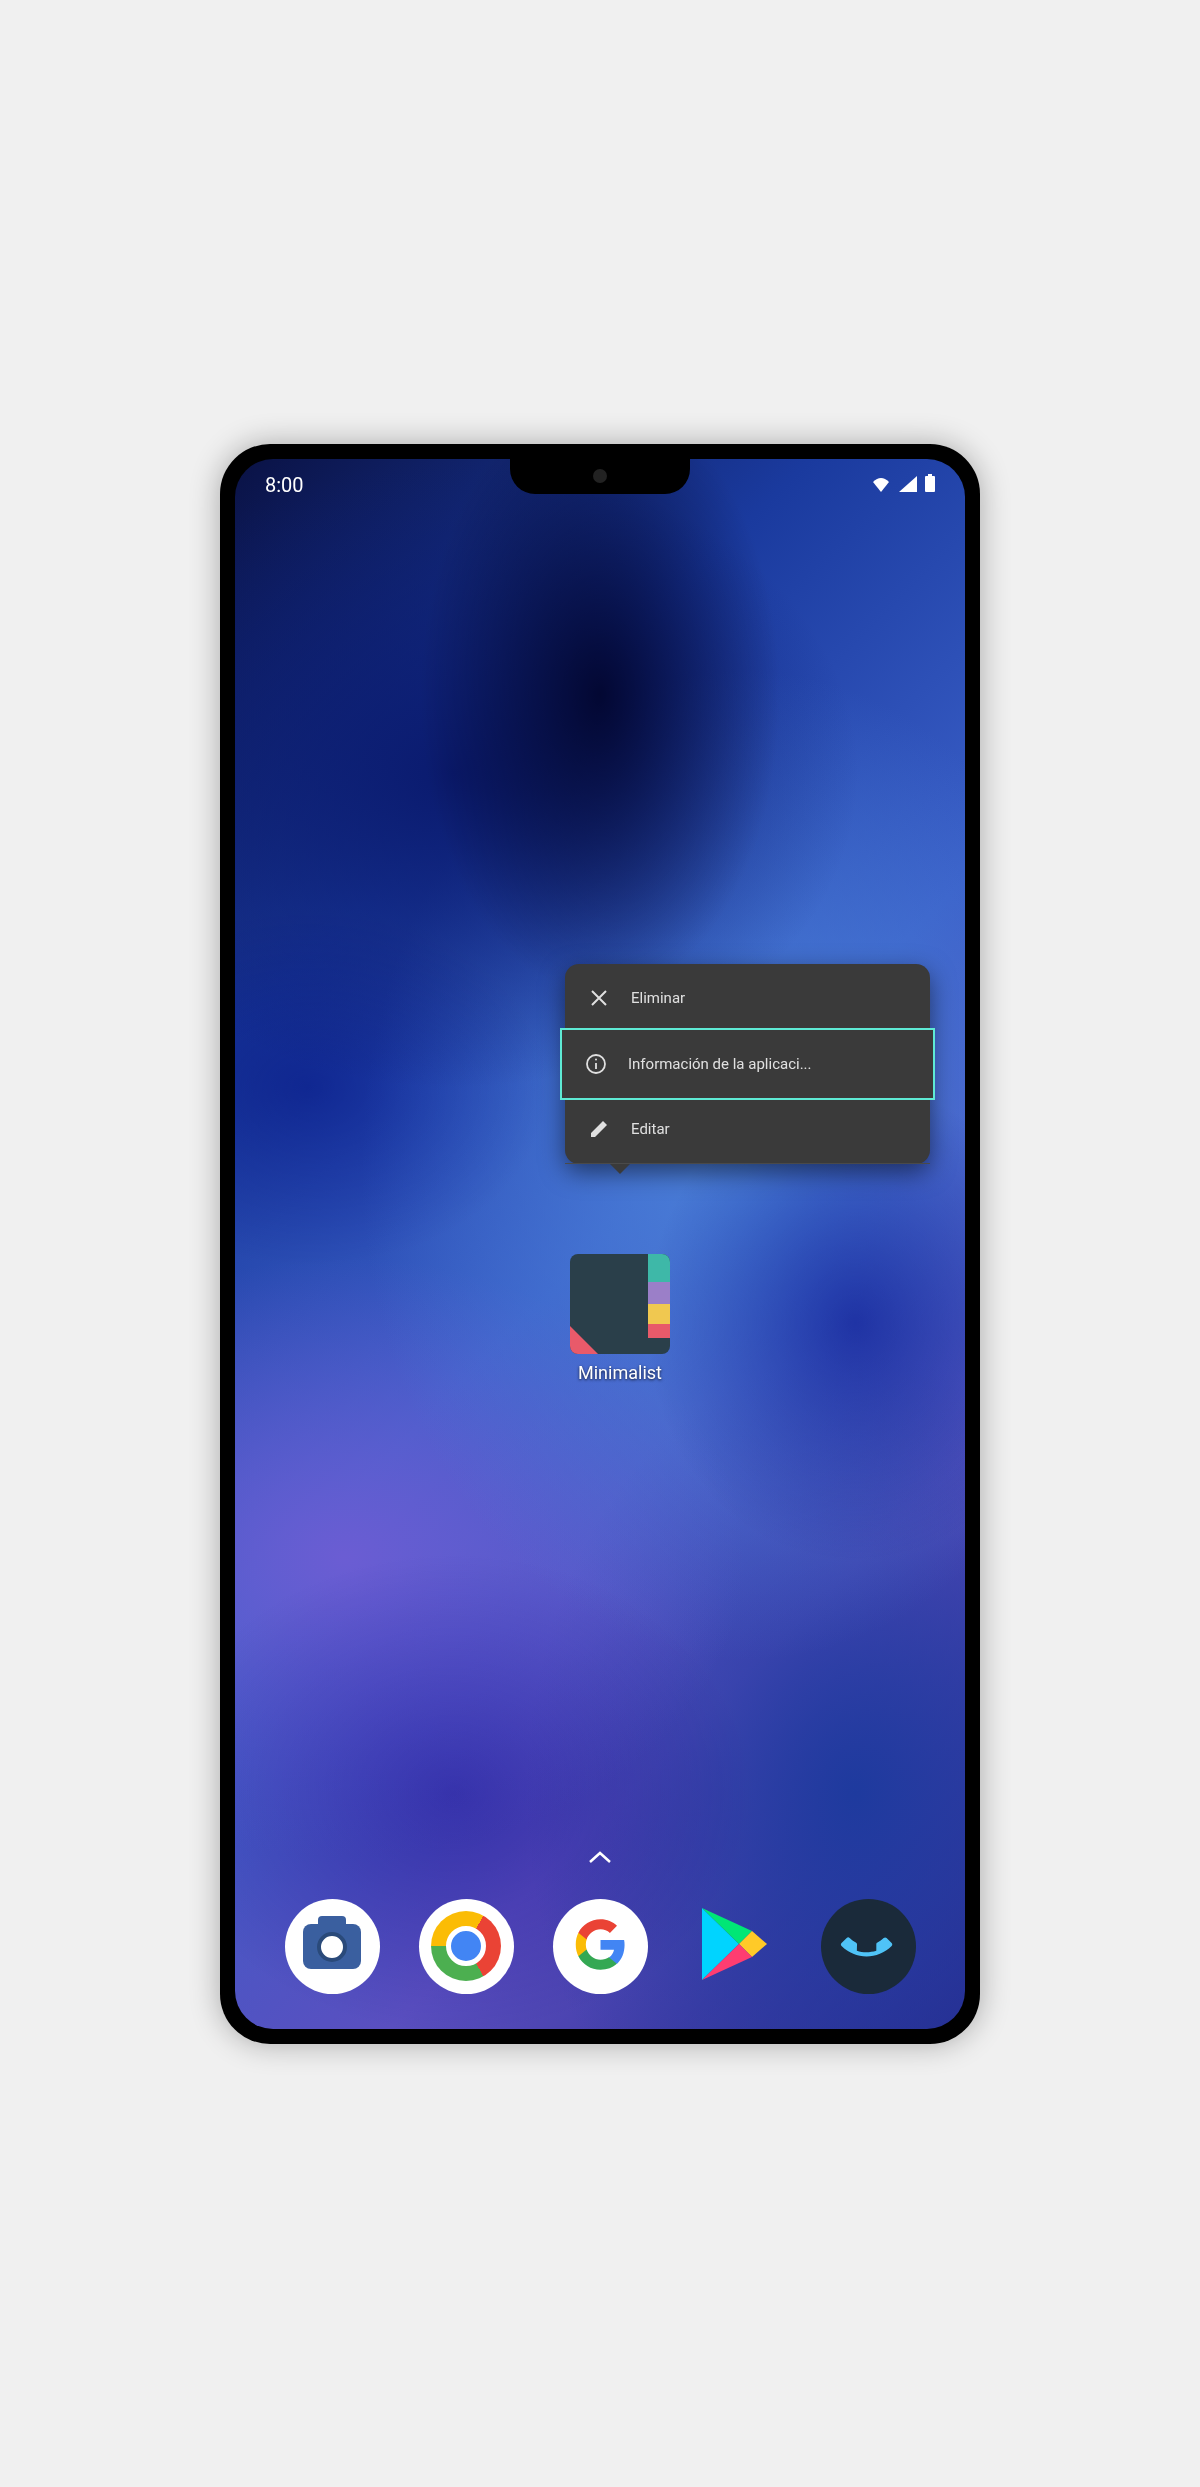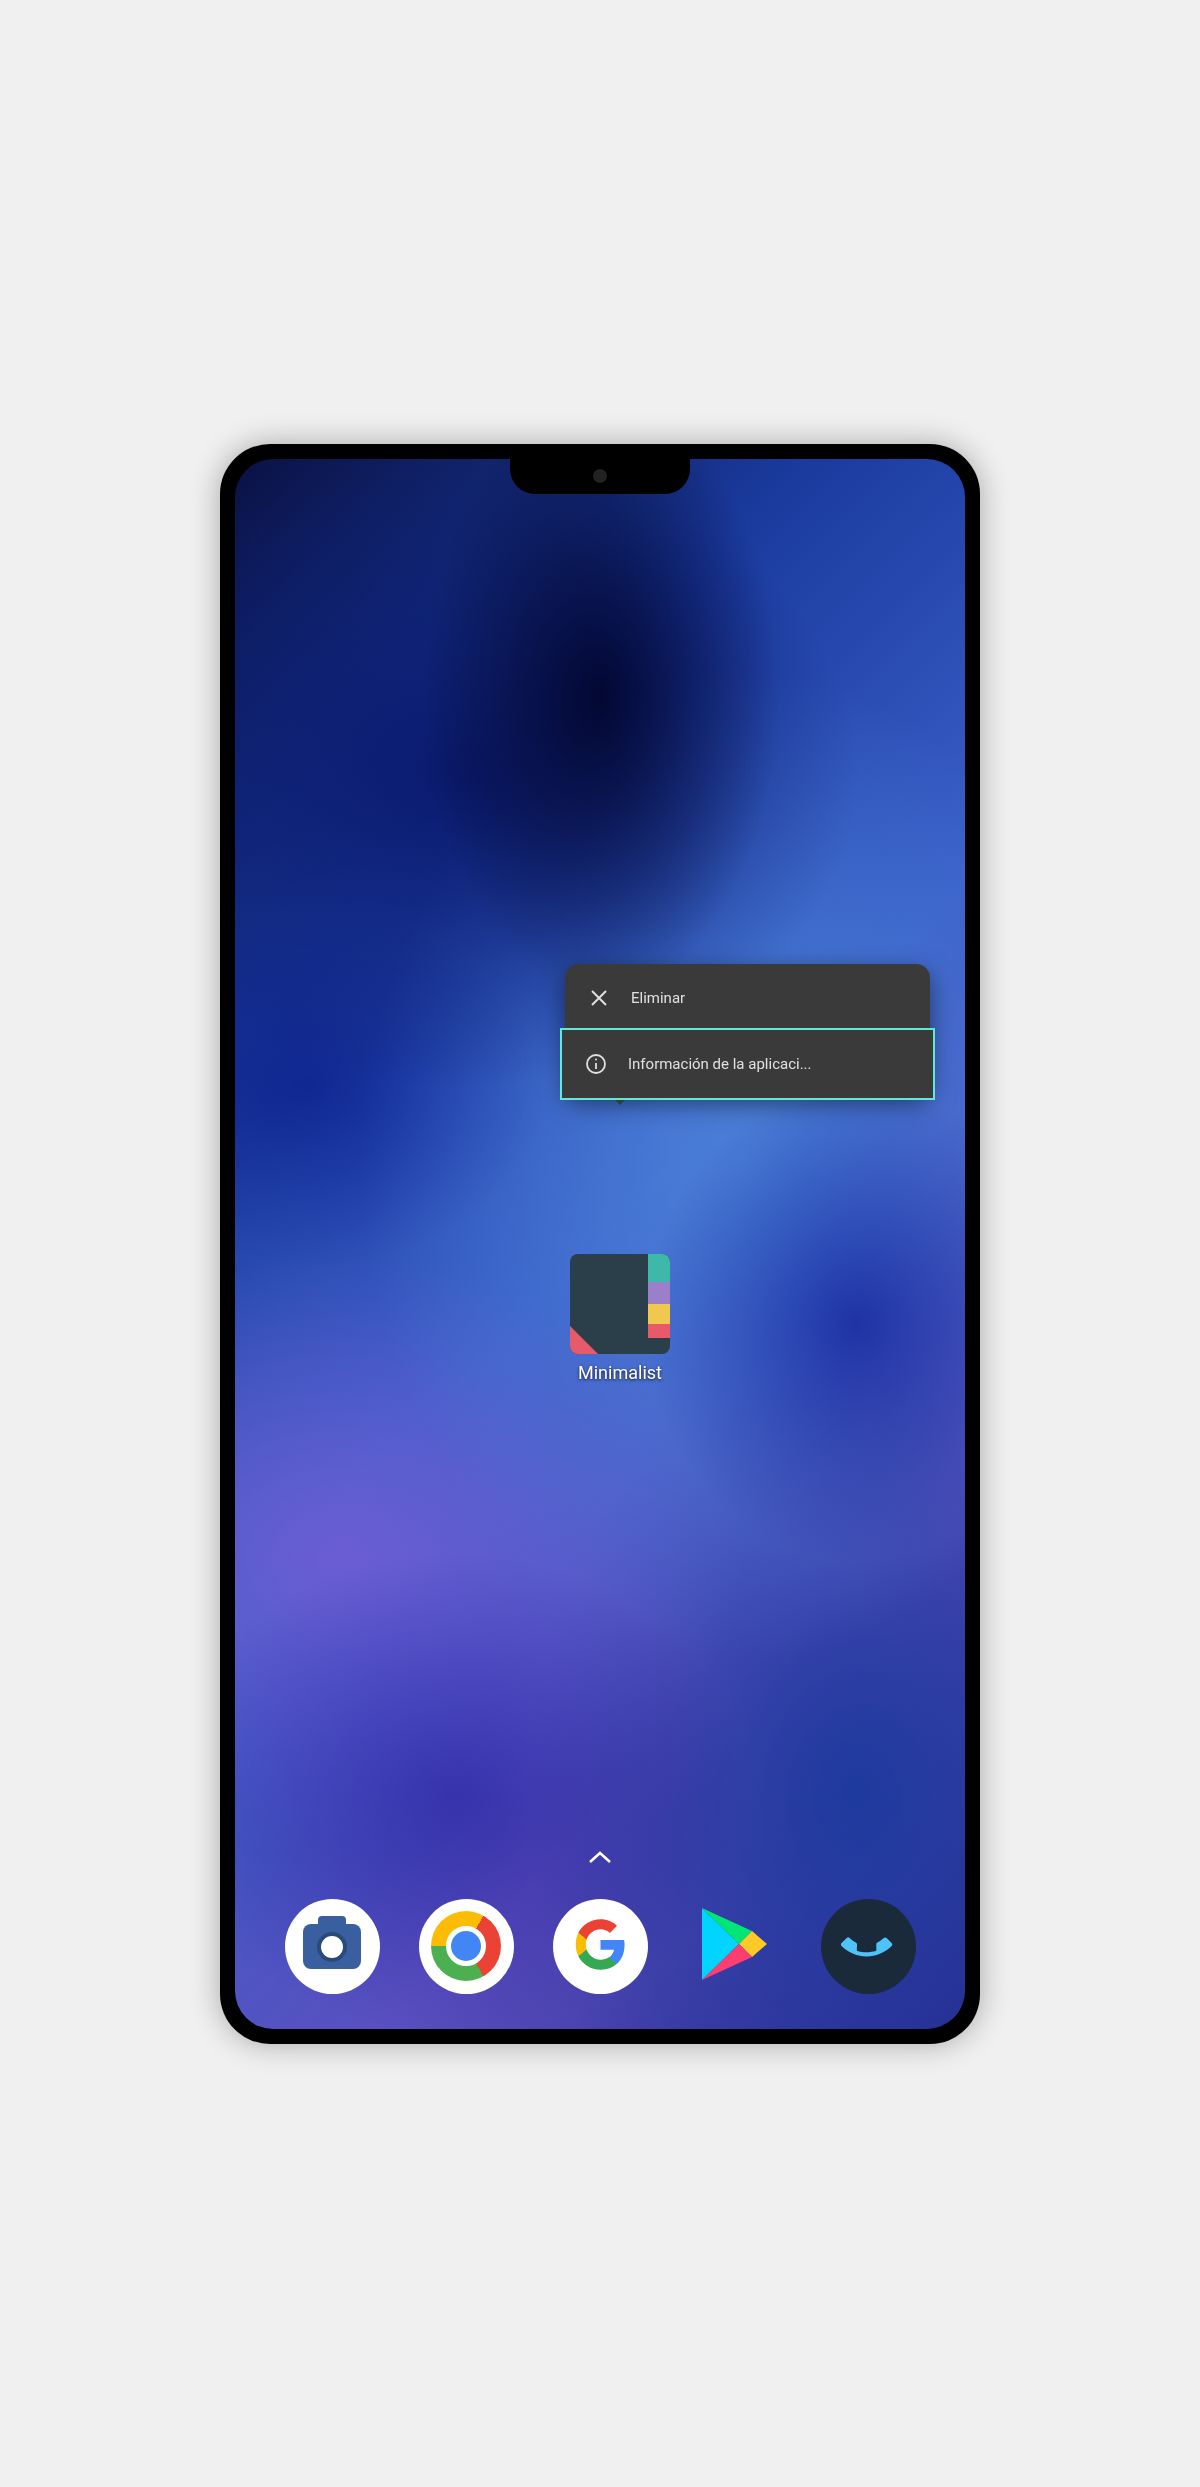--- a/index.html
+++ b/index.html
@@ -258,39 +258,68 @@
     }
   </style>
 </head>
 <body>
 
 <div class="phone-frame">
   <div class="screen">
     <div class="wallpaper-overlay"></div>
     <div class="notch"></div>
 
+    <div class="status-bar">
+      <span class="status-time">8:00</span>
+      <div class="status-icons">
+        <span>
+          <svg width="20" height="16" viewBox="0 0 20 16" fill="#fff">
+              <path d="M10 16 L2 6 Q10 -2 18 6 Z"></path>
+            </svg>
+        </span>
+        <span>
+          <svg width="18" height="16" viewBox="0 0 18 16" fill="#fff">
+              <path d="M0 16 L18 16 L18 0 Z"></path>
+            </svg>
+        </span>
+        <span>
+          <svg width="10" height="18" viewBox="0 0 10 18" fill="#fff">
+              <rect x="0" y="2" width="10" height="16" rx="1"></rect>
+              <rect x="3" y="0" width="4" height="2"></rect>
+            </svg>
+        </span>
+      </div>
+    </div>
 
     <div class="context-menu">
       <div class="menu-item">
         <span class="menu-icon">
           <svg width="20" height="20" viewBox="0 0 20 20" stroke="#e0e0e0" stroke-width="2" fill="none">
               <path d="M3 3 L17 17 M17 3 L3 17"></path>
             </svg>
         </span>
         <span class="menu-label">Eliminar</span>
       </div>
       <div class="menu-item highlighted">
         <span class="menu-icon">
           <svg width="22" height="22" viewBox="0 0 22 22" stroke="#e0e0e0" stroke-width="1.8" fill="none">
               <circle cx="11" cy="11" r="9"></circle>
               <circle cx="11" cy="6.5" r="1" fill="#e0e0e0" stroke="none"></circle>
               <path d="M11 10 L11 16"></path>
             </svg>
         </span>
         <span class="menu-label">Información de la aplicaci...</span>
+      </div>
+      <div class="menu-item">
+        <span class="menu-icon">
+          <svg width="20" height="20" viewBox="0 0 20 20" fill="#e0e0e0">
+              <path d="M2 18 L2 14 L13 3 L17 7 L6 18 Z M14 2 L18 6 L16 8 L12 4 Z"></path>
+            </svg>
+        </span>
+        <span class="menu-label">Editar</span>
       </div>
       <div class="menu-arrow"></div>
     </div>
 
     <div class="app-icon-container">
       <div class="app-icon">
         <div class="app-icon-stripe s1"></div>
         <div class="app-icon-stripe s2"></div>
         <div class="app-icon-stripe s3"></div>
         <div class="app-icon-stripe s4"></div>

